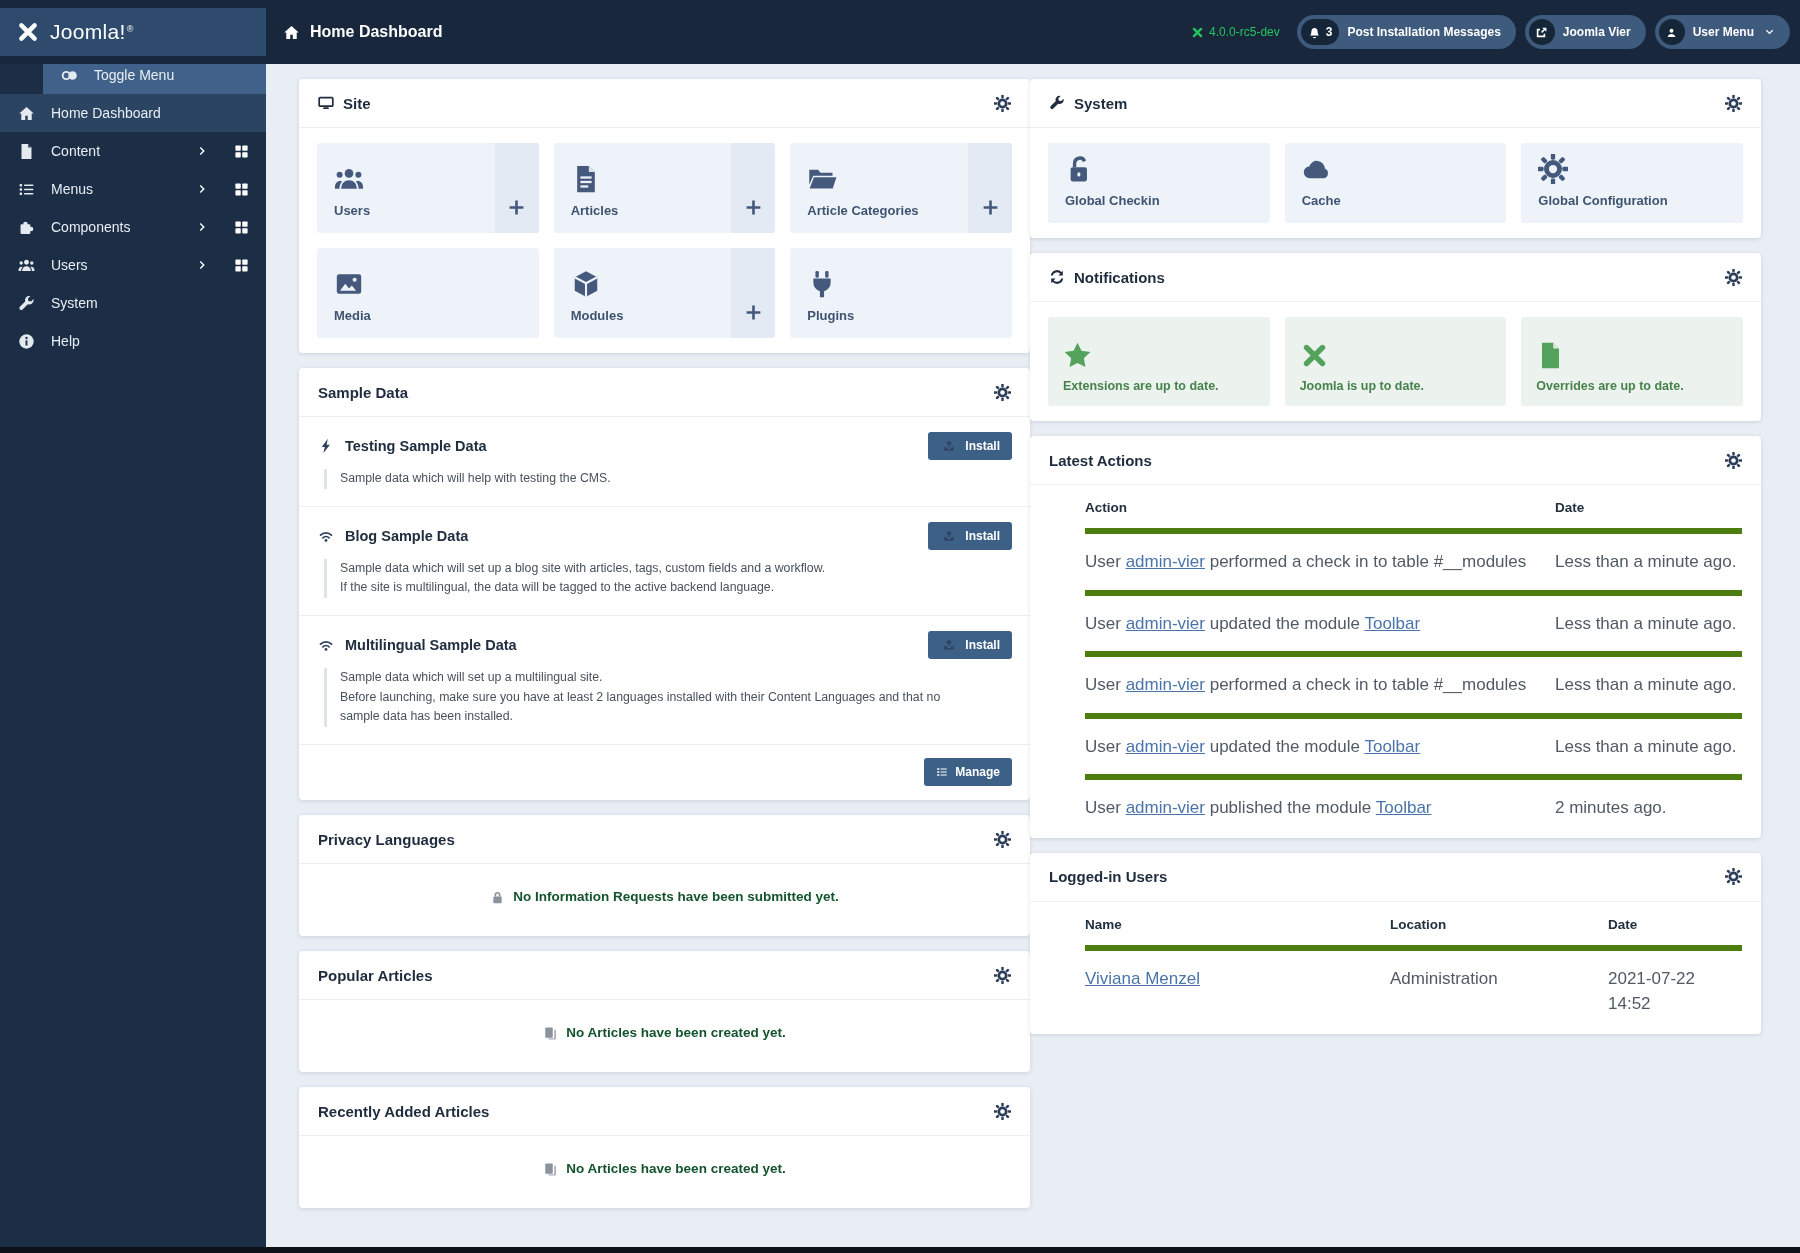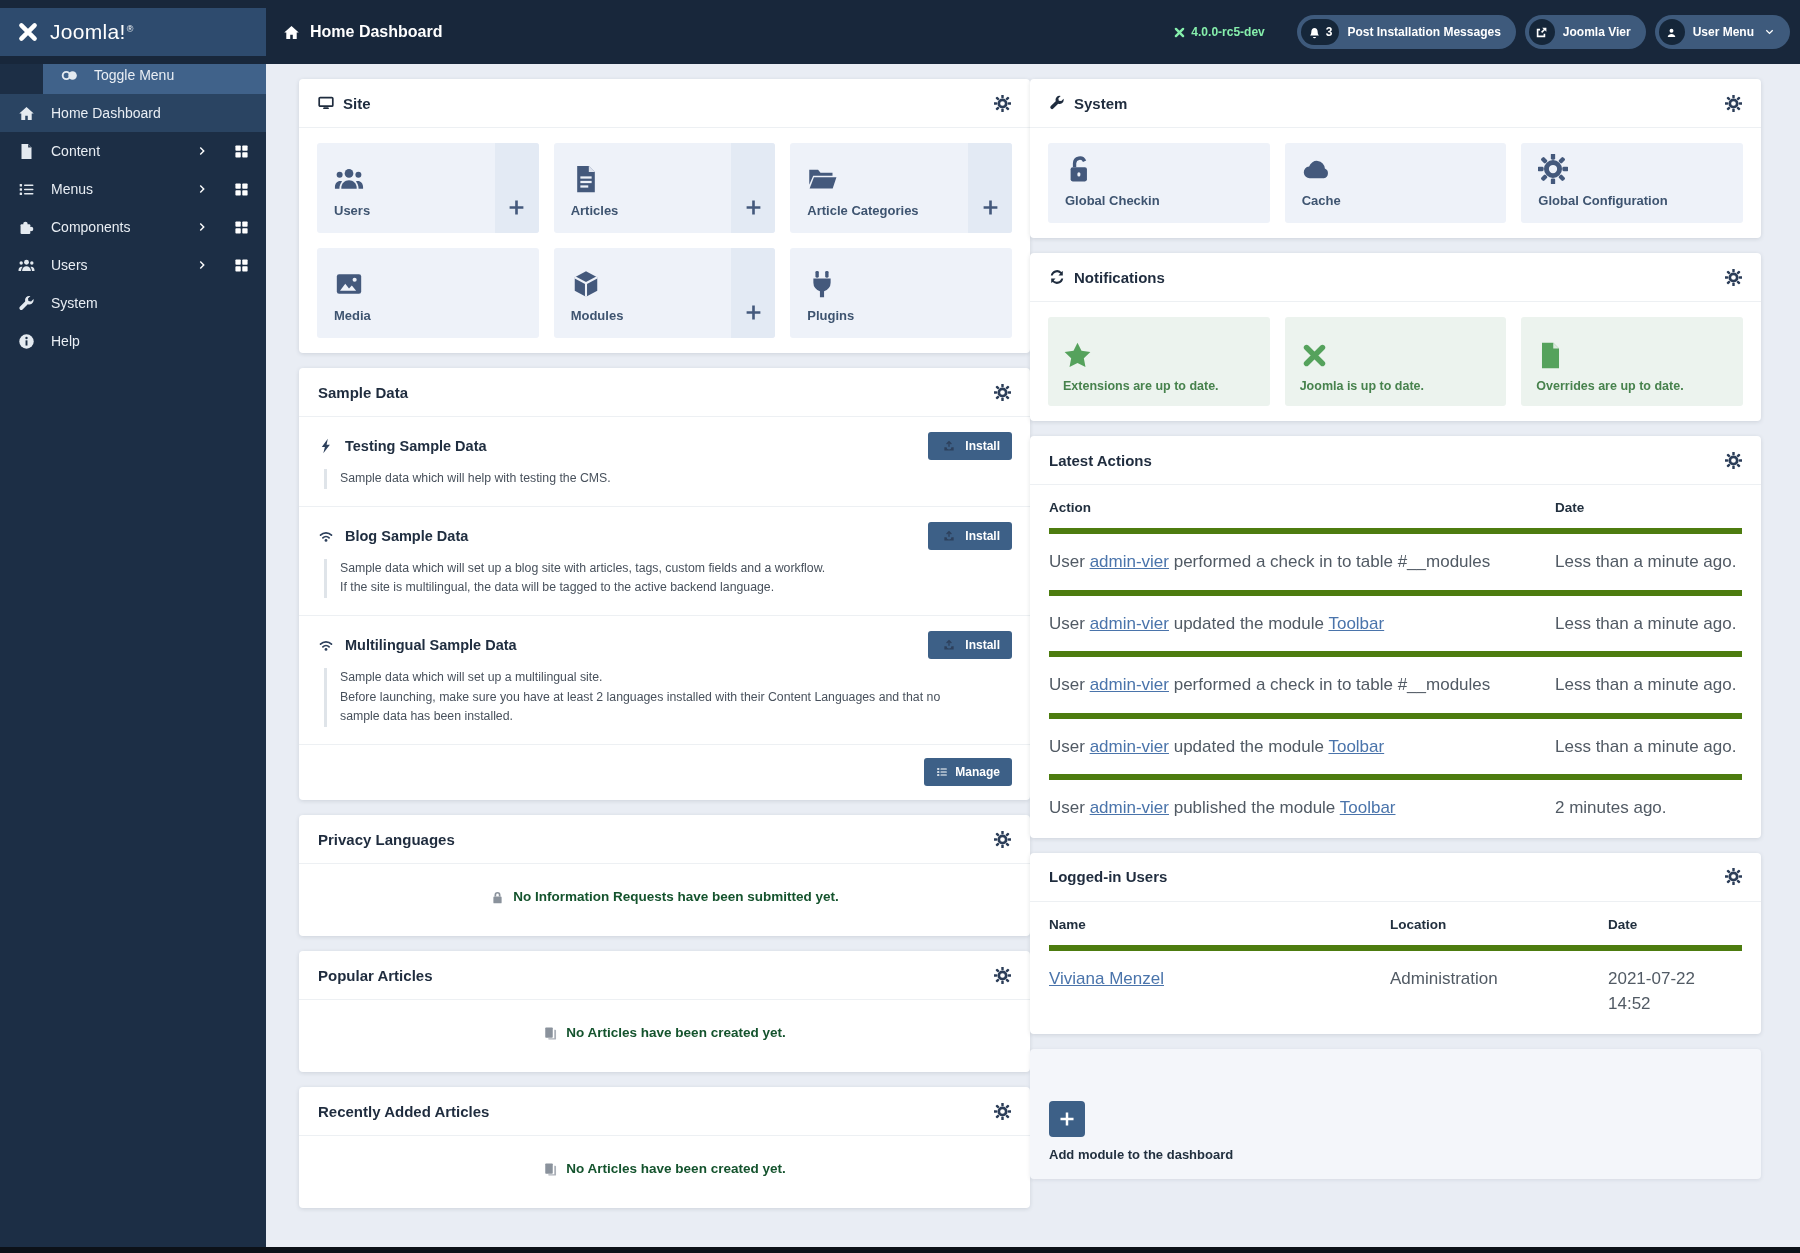--- a/index.html
+++ b/index.html
@@ -16,21 +16,21 @@
 
   
   .topbar { position:absolute; top:0; left:0; width:1800px; height:64px; background:#18273b; display:flex; align-items:center; color:#fff; z-index:5; }
   .brand { width:266px; height:48px; background:#2e4b6e; display:flex; align-items:center; gap:10px; padding-left:16px; flex:none; cursor:pointer; }
   .brand .logo { font-size:24px; color:#fff; }
   .brand-text { font-size:21px; font-weight:400; letter-spacing:.3px; }
   .brand-sup { font-size:9px; vertical-align:top; line-height:2; margin-left:1px; }
   .page-title { display:flex; align-items:center; gap:10px; margin-left:17px; font-size:16px; font-weight:700; }
   .page-title .icon { font-size:17px; }
   .topbar-right { margin-left:auto; display:flex; align-items:center; gap:9px; padding-right:10px; }
-  .version { display:flex; align-items:center; gap:5px; color:#86efac; font-size:12px; margin-right:23px;font-weight:bold; }
+  .version { display:flex; align-items:center; gap:5px; color:#22c55e; font-size:12px; margin-right:8px; }
   .version .icon { font-size:13px; }
   .pill { height:34px; border-radius:17px; background:#3e5a7c; display:flex; align-items:center; gap:8px; padding:0 15px 0 4px; font-size:12px; font-weight:700; cursor:pointer; }
   .pill-badge { height:26px; min-width:26px; border-radius:13px; background:#152639; display:flex; align-items:center; justify-content:center; gap:5px; padding:0 7px; font-size:12px; }
   .pill-badge.round { width:26px; padding:0; }
   .pill-badge .icon { font-size:13px; }
   .pill .chev { font-size:11px; margin-left:2px; }
 
   
   .sidebar { position:absolute; top:48px; left:0; width:266px; height:1199px; background:#1c2e45; --cut:#1c2e45; color:#e9eef4; padding-top:8px; }
   .side-item { height:38px; display:flex; align-items:center; gap:15px; padding:0 17px; font-size:14px; cursor:pointer; }
@@ -69,21 +69,21 @@
   .btn { display:inline-flex; align-items:center; gap:7px; background:#3d6087; color:#fff; border:none; border-radius:3px; font-size:12px; font-weight:700; padding:7px 12px; font-family:inherit; cursor:pointer; }
   .btn .icon { font-size:12px; }
   .sd-desc { margin:9px 0 0 7px; border-left:3px solid #dfe4e9; padding-left:13px; font-size:12.3px; color:#48515c; line-height:1.6; max-width:620px; }
   .sd-desc div:empty { display:none; }
   .sd-foot { display:flex; justify-content:flex-end; padding:13px 18px 14px; }
 
   .empty { display:flex; align-items:flex-start; justify-content:center; gap:8px; padding:25px 0 31px; color:#14532d; font-size:13.5px; font-weight:600; }
   .empty .icon { font-size:15px; color:#8a929c; margin-top:1px; }
 
   
-  .tbl { padding:0 19px 2px; }
+  .tbl { padding:0 19px 2px;margin-left:36px; }
   .thead { display:flex; font-size:13.5px; font-weight:700; color:#22303f; padding:15px 0 13px; }
   .trow { display:flex; border-top:6px solid #4d7c0f; padding:15px 0; font-size:17px; color:#515a64; line-height:1.5; }
   .c-action { flex:1; padding-right:12px; }
   .c-date { width:187px; flex:none; }
   .c-name { flex:1; }
   .c-loc { width:218px; flex:none; }
   .c-date2 { width:134px; flex:none; }
   a.lnk { color:#4a74ab; text-decoration:underline; cursor:pointer; }
   a.lnk:empty { display:none; }
 
@@ -899,26 +899,16 @@
           <div class="c-name"><a class="lnk">Viviana Menzel</a></div>
           <div class="c-loc">Administration</div>
           <div class="c-date2">
             <div>2021-07-22</div>
             <div>14:52</div>
           </div>
         </div>
       </div>
     </section>
 
-    <section class="addmod">
-      <button class="plus-sq">
-        <span class="icon">
-            <svg viewBox="0 0 16 16" fill="currentColor">
-              <path d="M6.9 2.2h2.2v4.7h4.7v2.2H9.1v4.7H6.9V9.1H2.2V6.9h4.7z"></path>
-            </svg>
-          </span>
-      </button>
-      <div class="addmod-label">Add module to the dashboard</div>
-    </section>
   </div>
 </main>
 
 <div class="bottom-strip"></div>
 
 </body></html>

